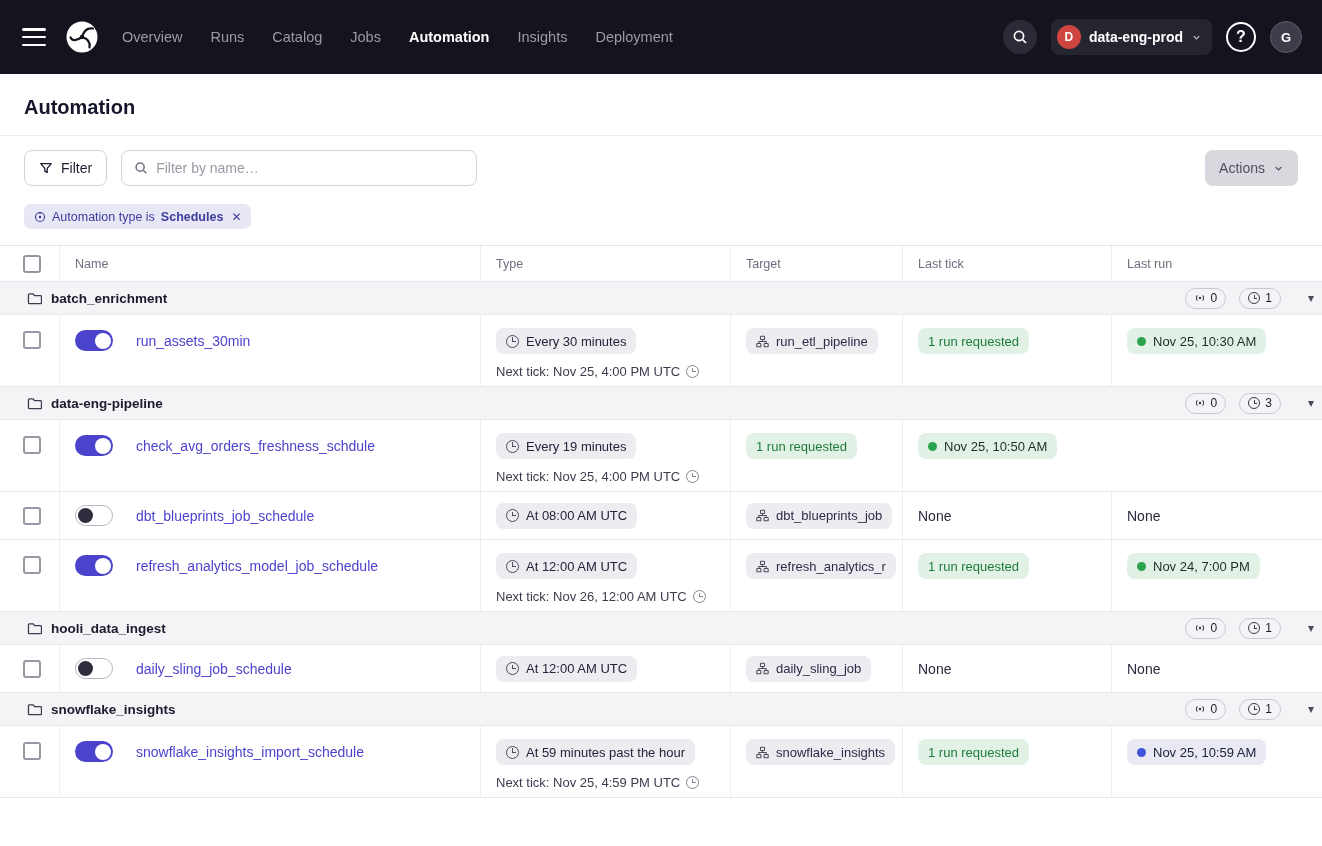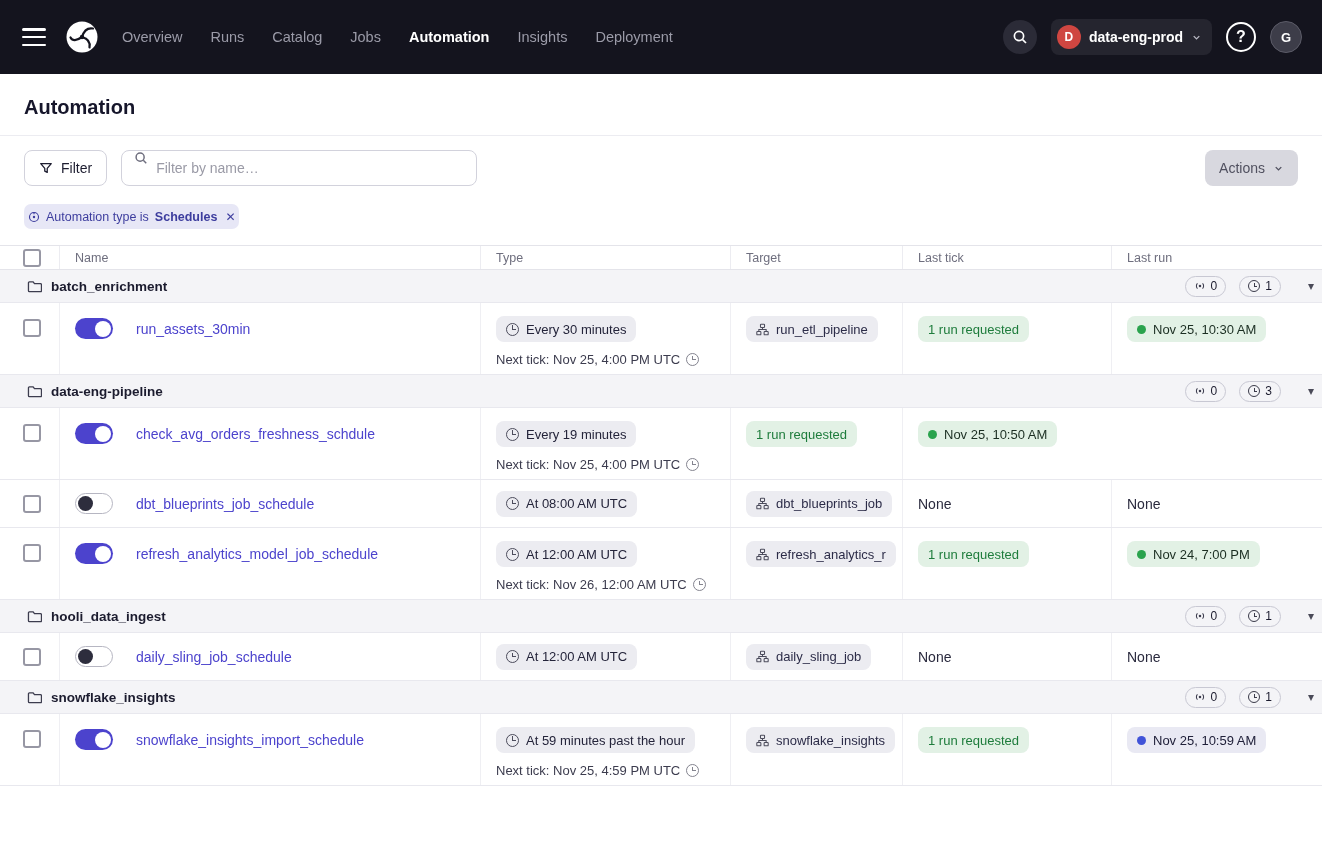--- a/index.html
+++ b/index.html
@@ -26,34 +26,34 @@
 
   
   .page-header { padding:22px 24px 16px 24px; border-bottom:1px solid #ececf1; }
   .page-title { font-size:20px; font-weight:700; color:#16162b; }
 
   
   .toolbar { display:flex; align-items:center; padding:14px 24px; gap:14px; }
   .btn { height:36px; border-radius:8px; display:inline-flex; align-items:center; gap:8px; padding:0 14px; font-size:14px; cursor:pointer; }
   .btn-outline { background:#fff; border:1px solid #d2d2dc; color:#1d1d30; }
   .btn-grey { background:#d8d8df; border:none; color:#50505f; font-weight:500; }
-  .search-box { width:356px; height:36px; border:1px solid #d2d2dc; border-radius:8px; display:flex; gap:8px; padding:0 12px; color:#8a8a98; }
+  .search-box { width:356px; height:36px; border:1px solid #d2d2dc; border-radius:8px; display:flex; align-items:center; gap:8px; padding:0 12px; color:#8a8a98; }
   .search-box input { border:none; outline:none; flex:1; font-size:14px; font-family:inherit; color:#1d1d30; background:transparent; }
   .search-box input::placeholder { color:#9a9aa6; }
   .toolbar-spacer { flex:1; }
 
   
   .chip-row { padding:4px 24px 16px 24px; }
-  .filter-chip { display:inline-flex; align-items:center; gap:6px; background:#e7e7f6; border-radius:7px; height:25px; padding:0 4px; font-size:12.5px; color:#3d3d9e; }
+  .filter-chip { display:inline-flex; align-items:center; gap:6px; background:#e7e7f6; border-radius:7px; height:25px; padding:0 10px; font-size:12.5px; color:#3d3d9e; }
   .filter-chip b { font-weight:700; }
   .chip-close { cursor:pointer; font-size:12px; font-weight:700; margin-left:2px; }
 
   
   .grid { display:grid; grid-template-columns:60px 421px 250px 172px 209px auto; }
-  .thead { border-top:1px solid #e4e4ea; border-bottom:1px solid #e4e4ea; height:25px; }
+  .thead { border-top:1px solid #e4e4ea; border-bottom:1px solid #e4e4ea; height:37px; }
   .th { display:flex; align-items:center; font-size:12.5px; color:#6e6e7e; padding-left:15px; border-right:1px solid #ececf1; }
   .th:last-child { border-right:none; }
   .th.c-check { padding-left:23px; }
   .checkbox { width:18px; height:18px; border:2px solid #9797a4; border-radius:3px; background:#fff; display:inline-block; cursor:pointer; flex:none; }
 
   .grow { height:33px; background:#f4f4f7; border-bottom:1px solid #e8e8ee; display:flex; align-items:center; padding:0 8px 0 27px; gap:9px; cursor:pointer; }
   .gname { font-size:13.5px; font-weight:700; color:#1b1b2e; }
   .g-spacer { flex:1; }
   .badge { height:21px; border:1px solid #c8c8d3; border-radius:11px; display:inline-flex; align-items:center; gap:5px; padding:0 8px; font-size:12px; color:#1b1b2e; background:transparent; }
   .badge + .badge { margin-left:4px; }

